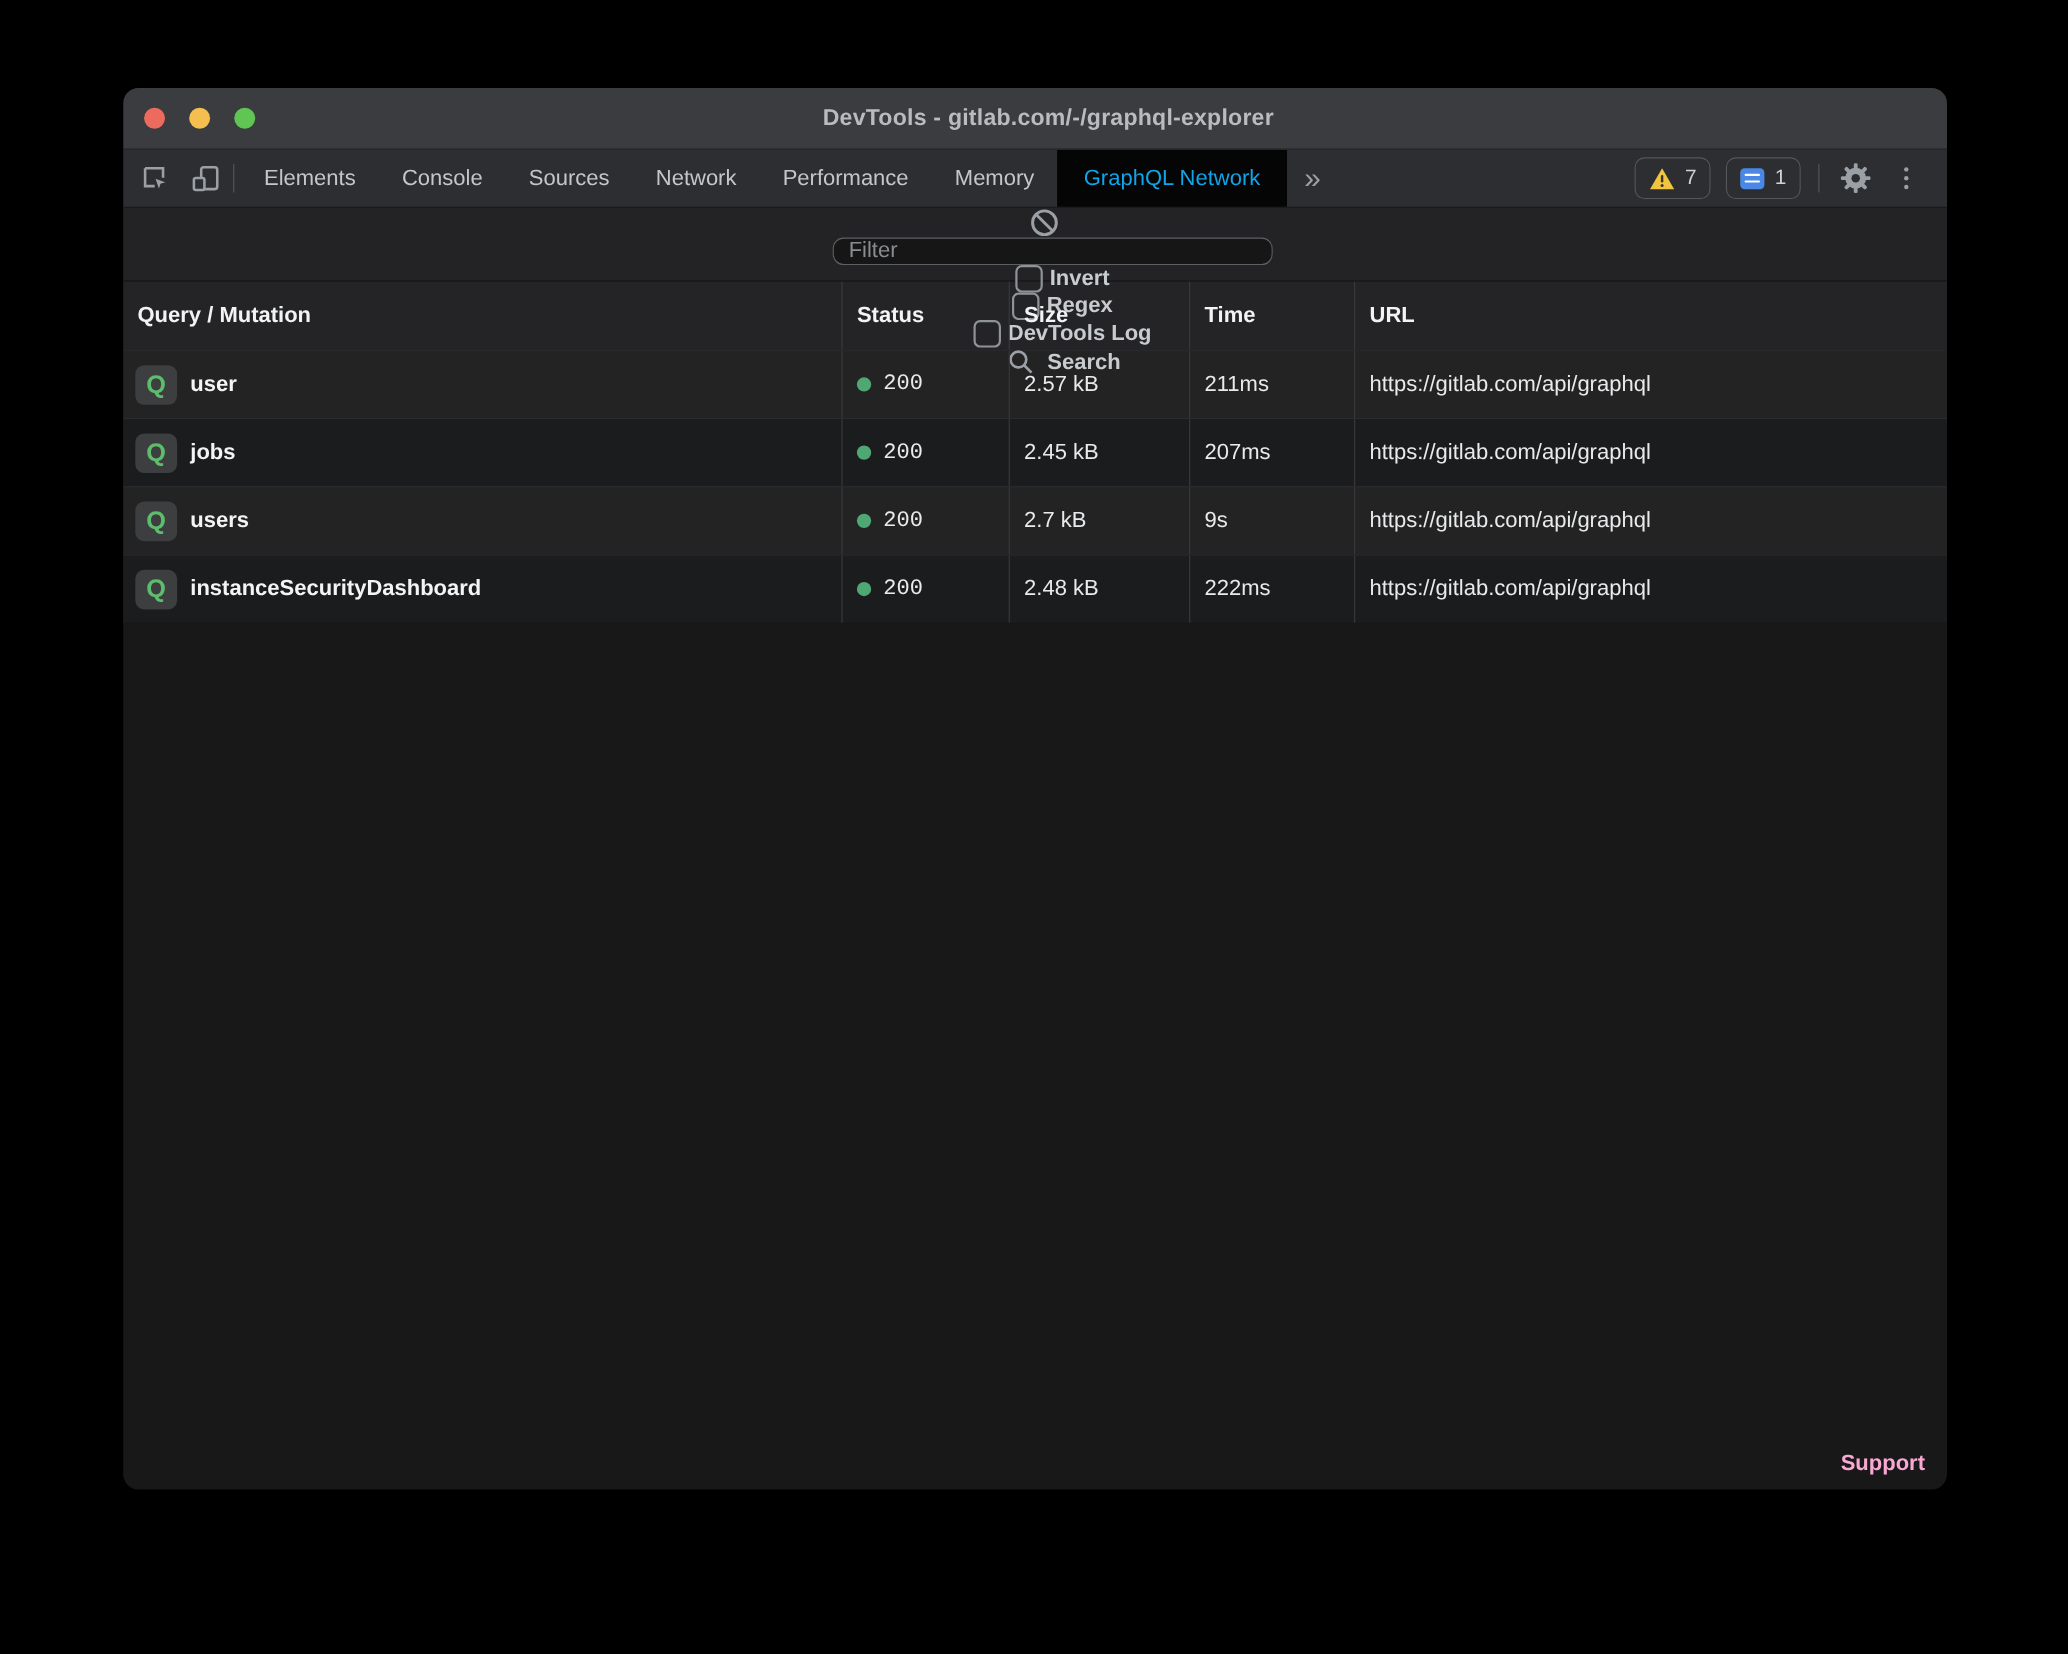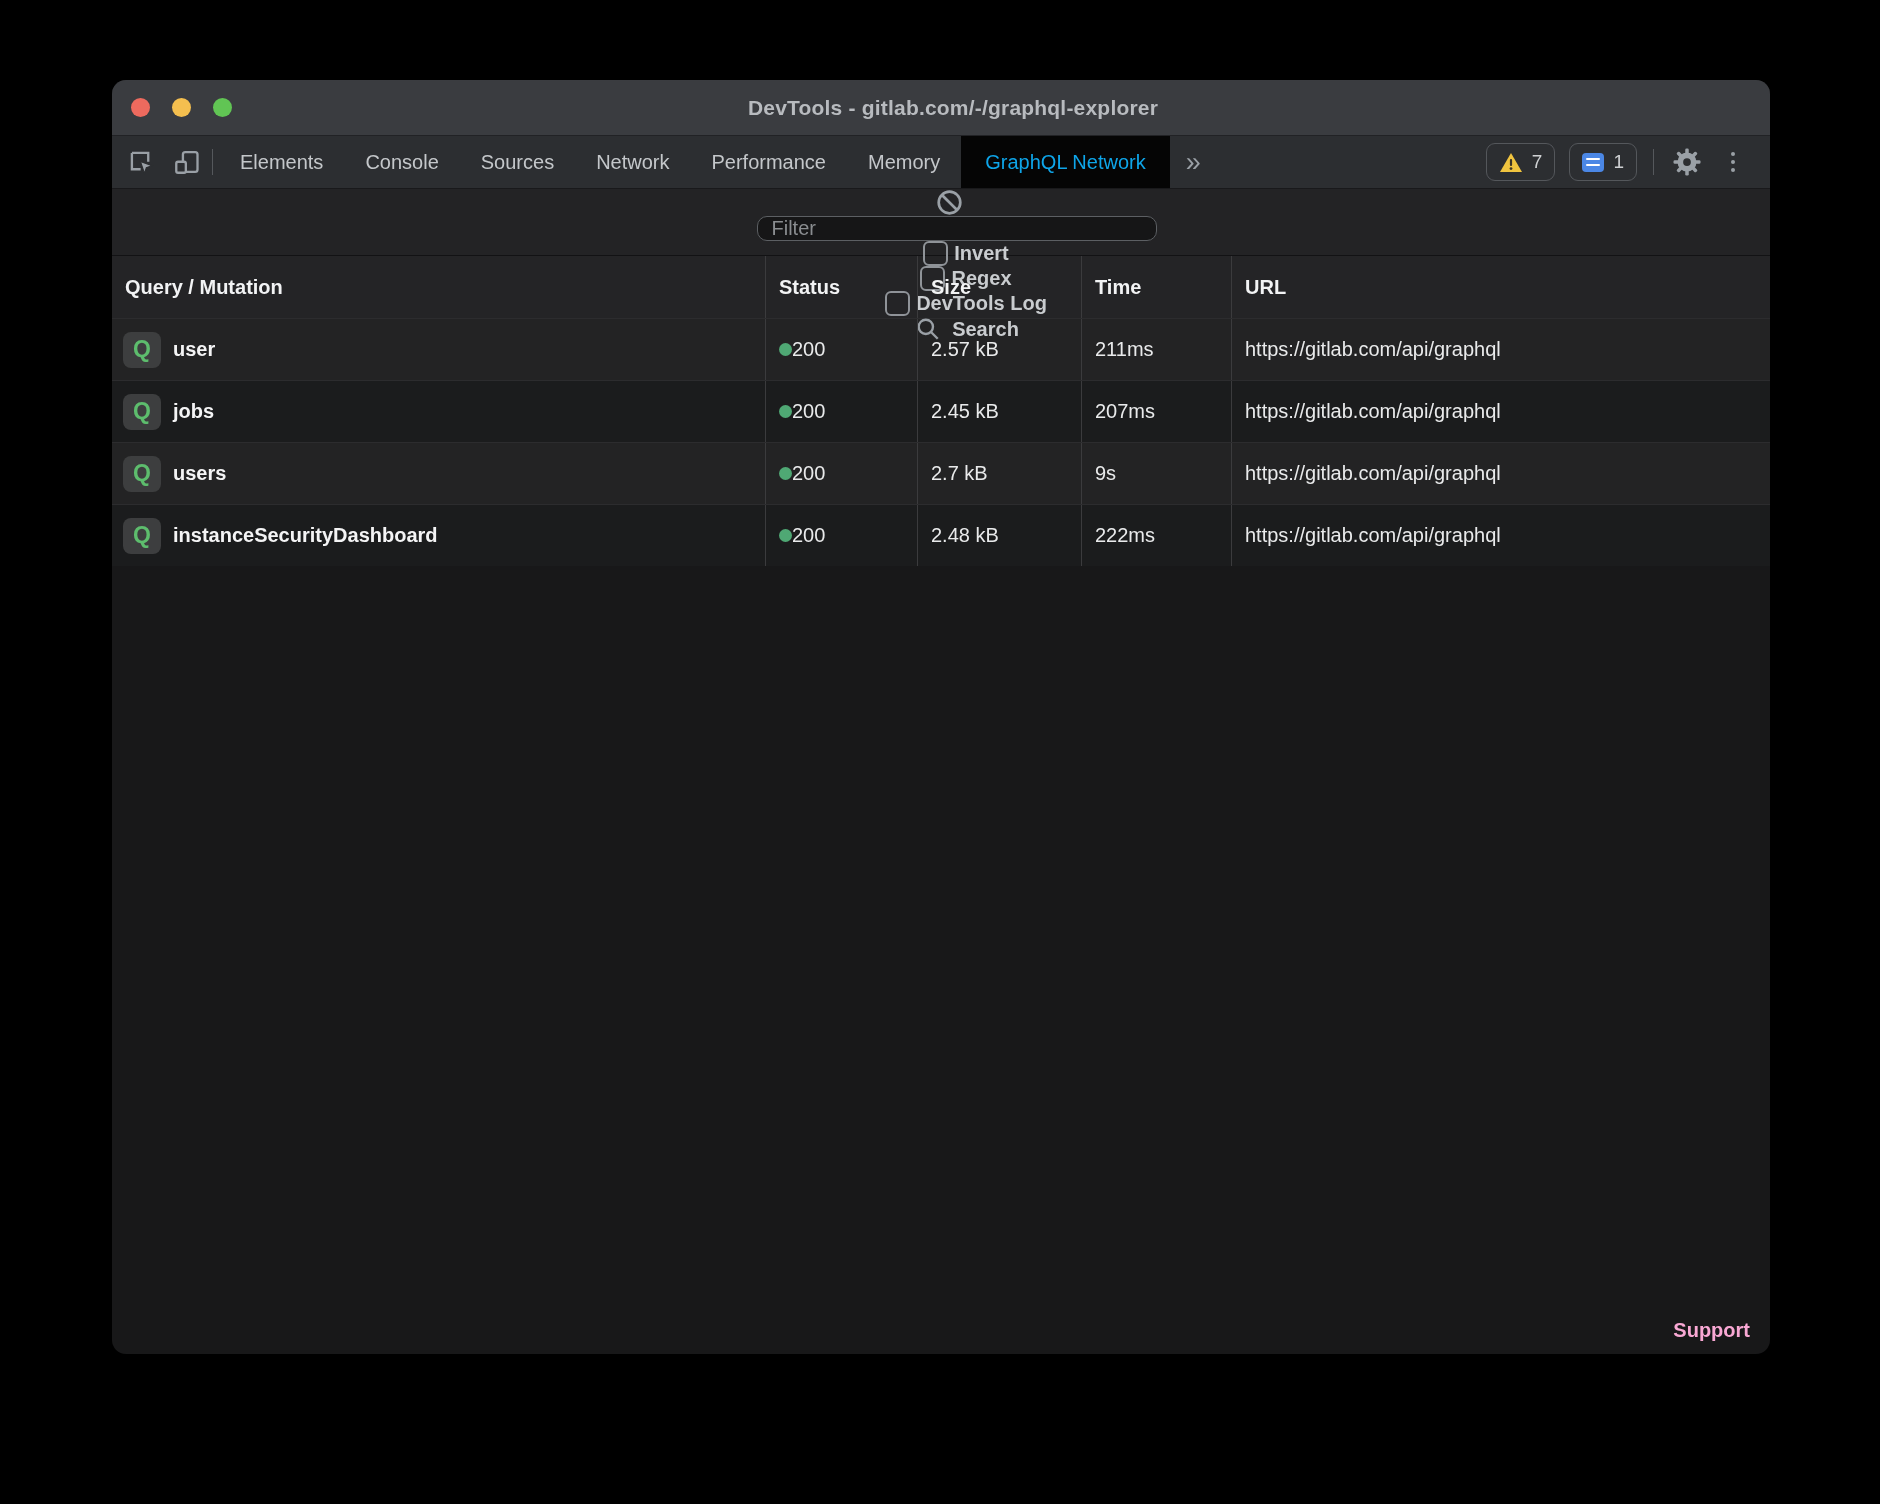--- a/index.html
+++ b/index.html
@@ -84,21 +84,21 @@
   .trow:nth-child(odd){background:#232324;}
   .trow:nth-child(even){background:#1b1c1d;}
   .trow .cell{display:flex;align-items:center;padding-left:13px;font-size:20px;color:#e9eaeb;overflow:hidden;white-space:nowrap;}
   .qcell{gap:12px;padding-left:11px !important;}
   .qbadge{
     width:38px;height:36px;border-radius:8px;background:#3d3e3f;flex:none;
     display:flex;align-items:center;justify-content:center;
     font-size:23px;font-weight:bold;color:#5dbd6d;
   }
   .qname{font-size:20px;font-weight:bold;color:#f4f4f5;}
-  .status-cell{}
+  .status-cell{gap:11px;font-family:Liberation Mono, monospace;}
   .dot{width:13px;height:13px;border-radius:50%;background:#4fa874;flex:none;}
   .support{
     position:absolute;right:20px;bottom:12px;font-size:20px;font-weight:bold;color:#f9a8d4;
   }
   svg{display:block;}
 </style>
 </head>
 <body>
 
 <div class="window">

